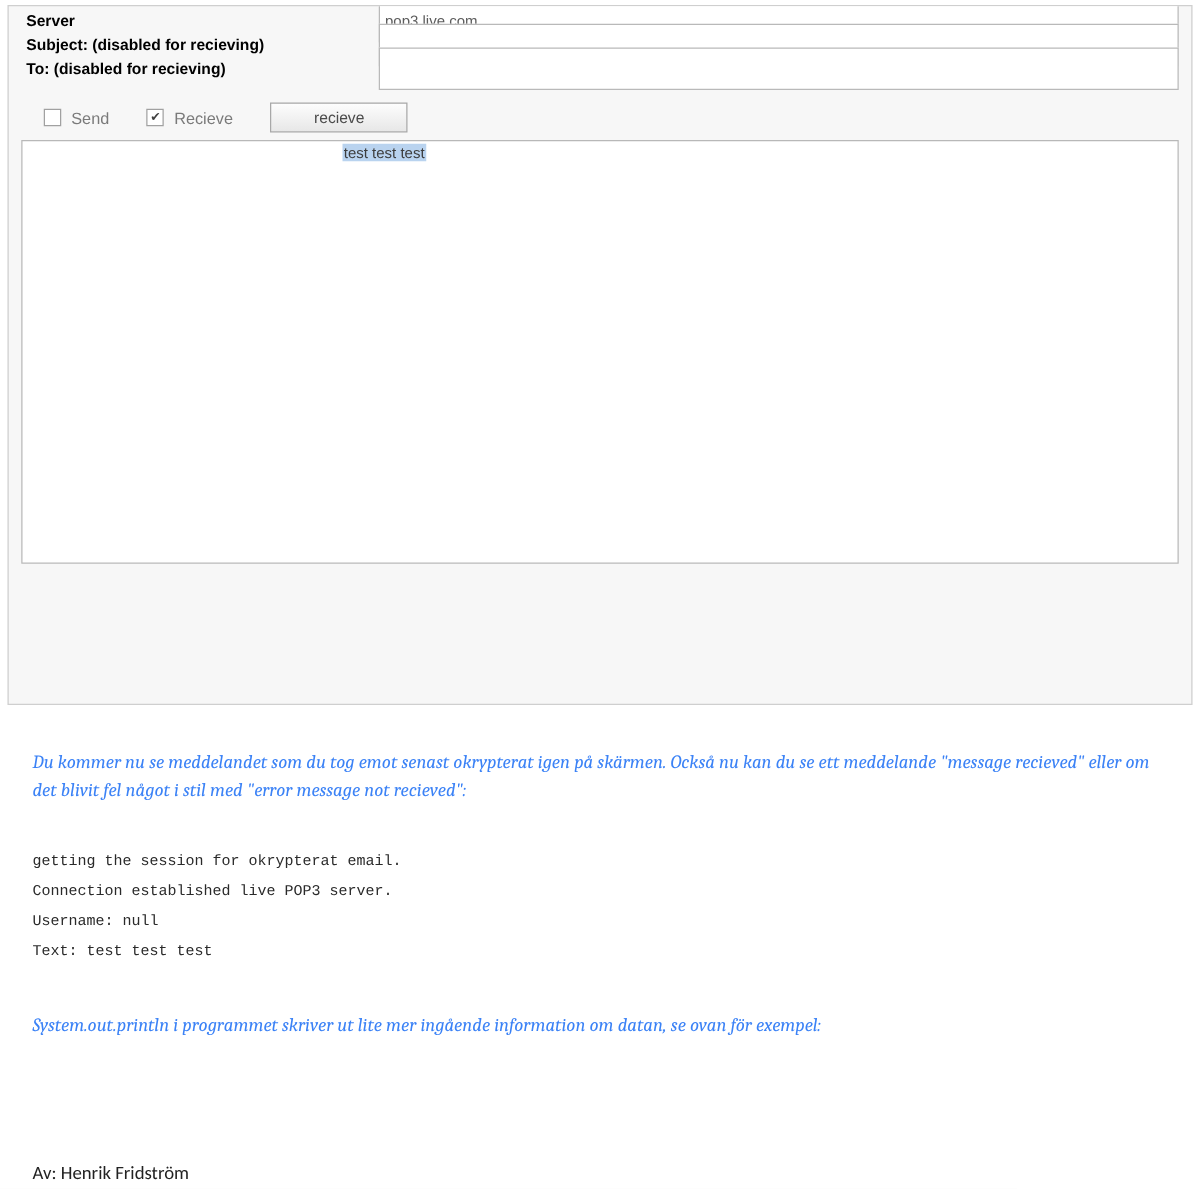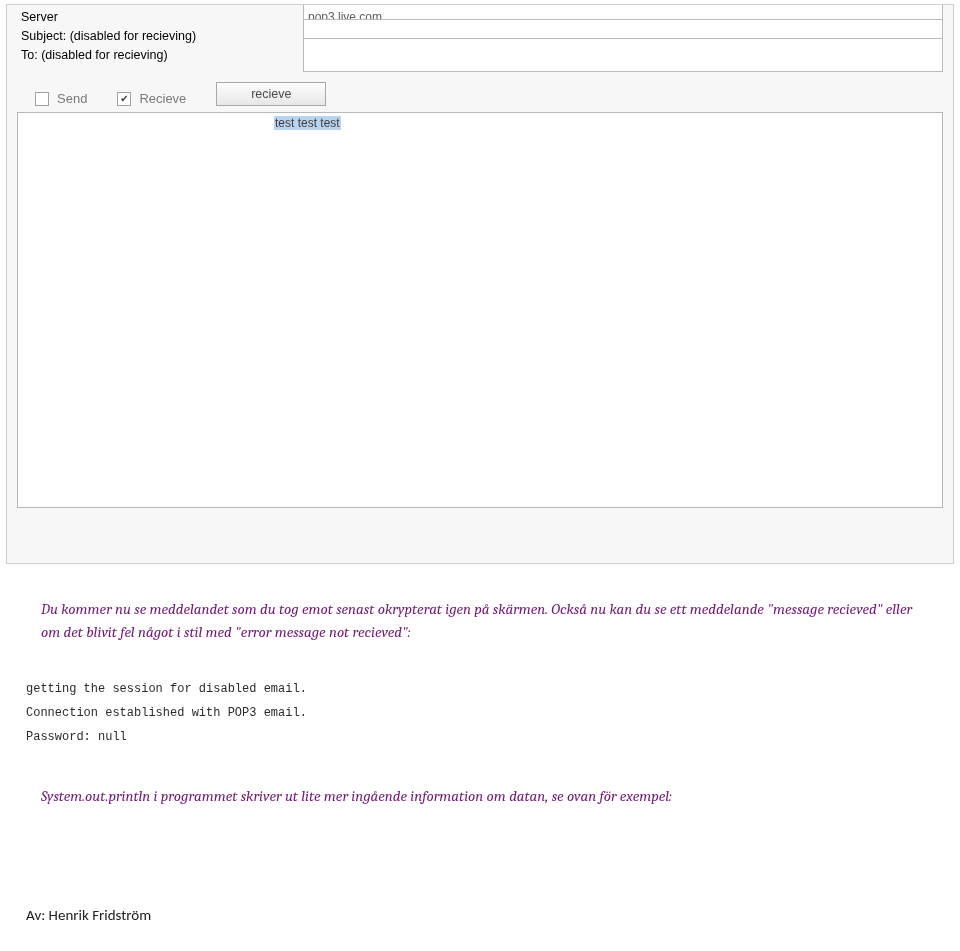--- a/index.html
+++ b/index.html
@@ -40,21 +40,21 @@
   }
   .form-row {
     display: flex;
     align-items: center;
     height: 19px;
     gap: 8px;
   }
   .form-row .label {
     width: 280px;
     font-size: 12.5px;
-    font-weight: 400;
+    font-weight: 700;
     font-family: Tahoma, Arial, sans-serif;
     color: #000000;
     padding-left: 6px;
   }
   .form-row .field {
     flex: 1;
     margin-right: 4px;
   }
   .field input[type=text], .field input[type=password] {
     width: 100%;
@@ -67,21 +67,21 @@
     padding: 16px 4px;
   }
   .redact {
     position: absolute;
     background: #000;
     border-radius: 2px;
   }
 
   .controls-row {
     display: flex;
-    align-items: flex-end;
+    align-items: center;
     padding: 12px 8px 0 28px;
     gap: 12px;
   }
   .checkbox-wrap {
     display: flex;
     align-items: center;
     gap: 8px;
     margin-right: 18px;
   }
   .checkbox-box {
@@ -115,40 +115,40 @@
     color: #4b4b4b;
     font-family: Tahoma, Arial, sans-serif;
     cursor: default;
     margin-right: 4px;
   }
 
   .text-area-outer {
     margin: 6px 10px 0 10px;
     border: 1px solid #b8b8b8;
     background: #ffffff;
-    height: 396px;
+    height: 339px;
     position: relative;
   }
   .text-area-bar {
     background: #b9d3ef;
     display: inline-block;
     font-size: 12px;
     font-family: "Lucida Sans Unicode", Verdana, Tahoma, Arial, sans-serif;
     color: #3d3d3d;
     padding: 0 1px;
     margin: 1px 0 0 256px;
   }
 
   
   .doc {
-    padding: 34px 36px 10px 41px;
+    padding: 34px 36px 10px 26px;
     font-family: Cambria, Georgia, "Times New Roman", serif;
     font-style: italic;
     font-size: 15px;
-    color: #701a75;
+    color: #3b82f6;
     line-height: 1.5;
   }
   .doc p { margin: 0 0 18px 0; }
 
   
   .console {
     margin: 6px 36px 10px 26px;
     font-family: "Courier New", monospace;
     font-size: 12px;
     color: #2a2a2a;
@@ -204,22 +204,23 @@
     <span class="text-area-bar">test test test</span>
   </div>
 
 </div>
 
 <div class="doc">
   <p>Du kommer nu se meddelandet som du tog emot senast okrypterat igen på skärmen. Också nu kan du se ett meddelande "message recieved" eller om det blivit fel något i stil med "error message not recieved":</p>
 </div>
 
 <div class="console">
-  <div class="line">getting the session for disabled email.</div>
-  <div class="line">Connection established with POP3 email.</div>
-  <div class="line">Password: null</div>
+  <div class="line">getting the session for okrypterat email.</div>
+  <div class="line">Connection established live POP3 server.</div>
+  <div class="line">Username: null</div>
+  <div class="line">Text: test test test</div>
 </div>
 
 <div class="doc" style="padding-top:26px;">
   <p>System.out.println i programmet skriver ut lite mer ingående information om datan, se ovan för exempel:</p>
 </div>
 
 <div class="author">Av: Henrik Fridström</div>
 
 </body></html>

